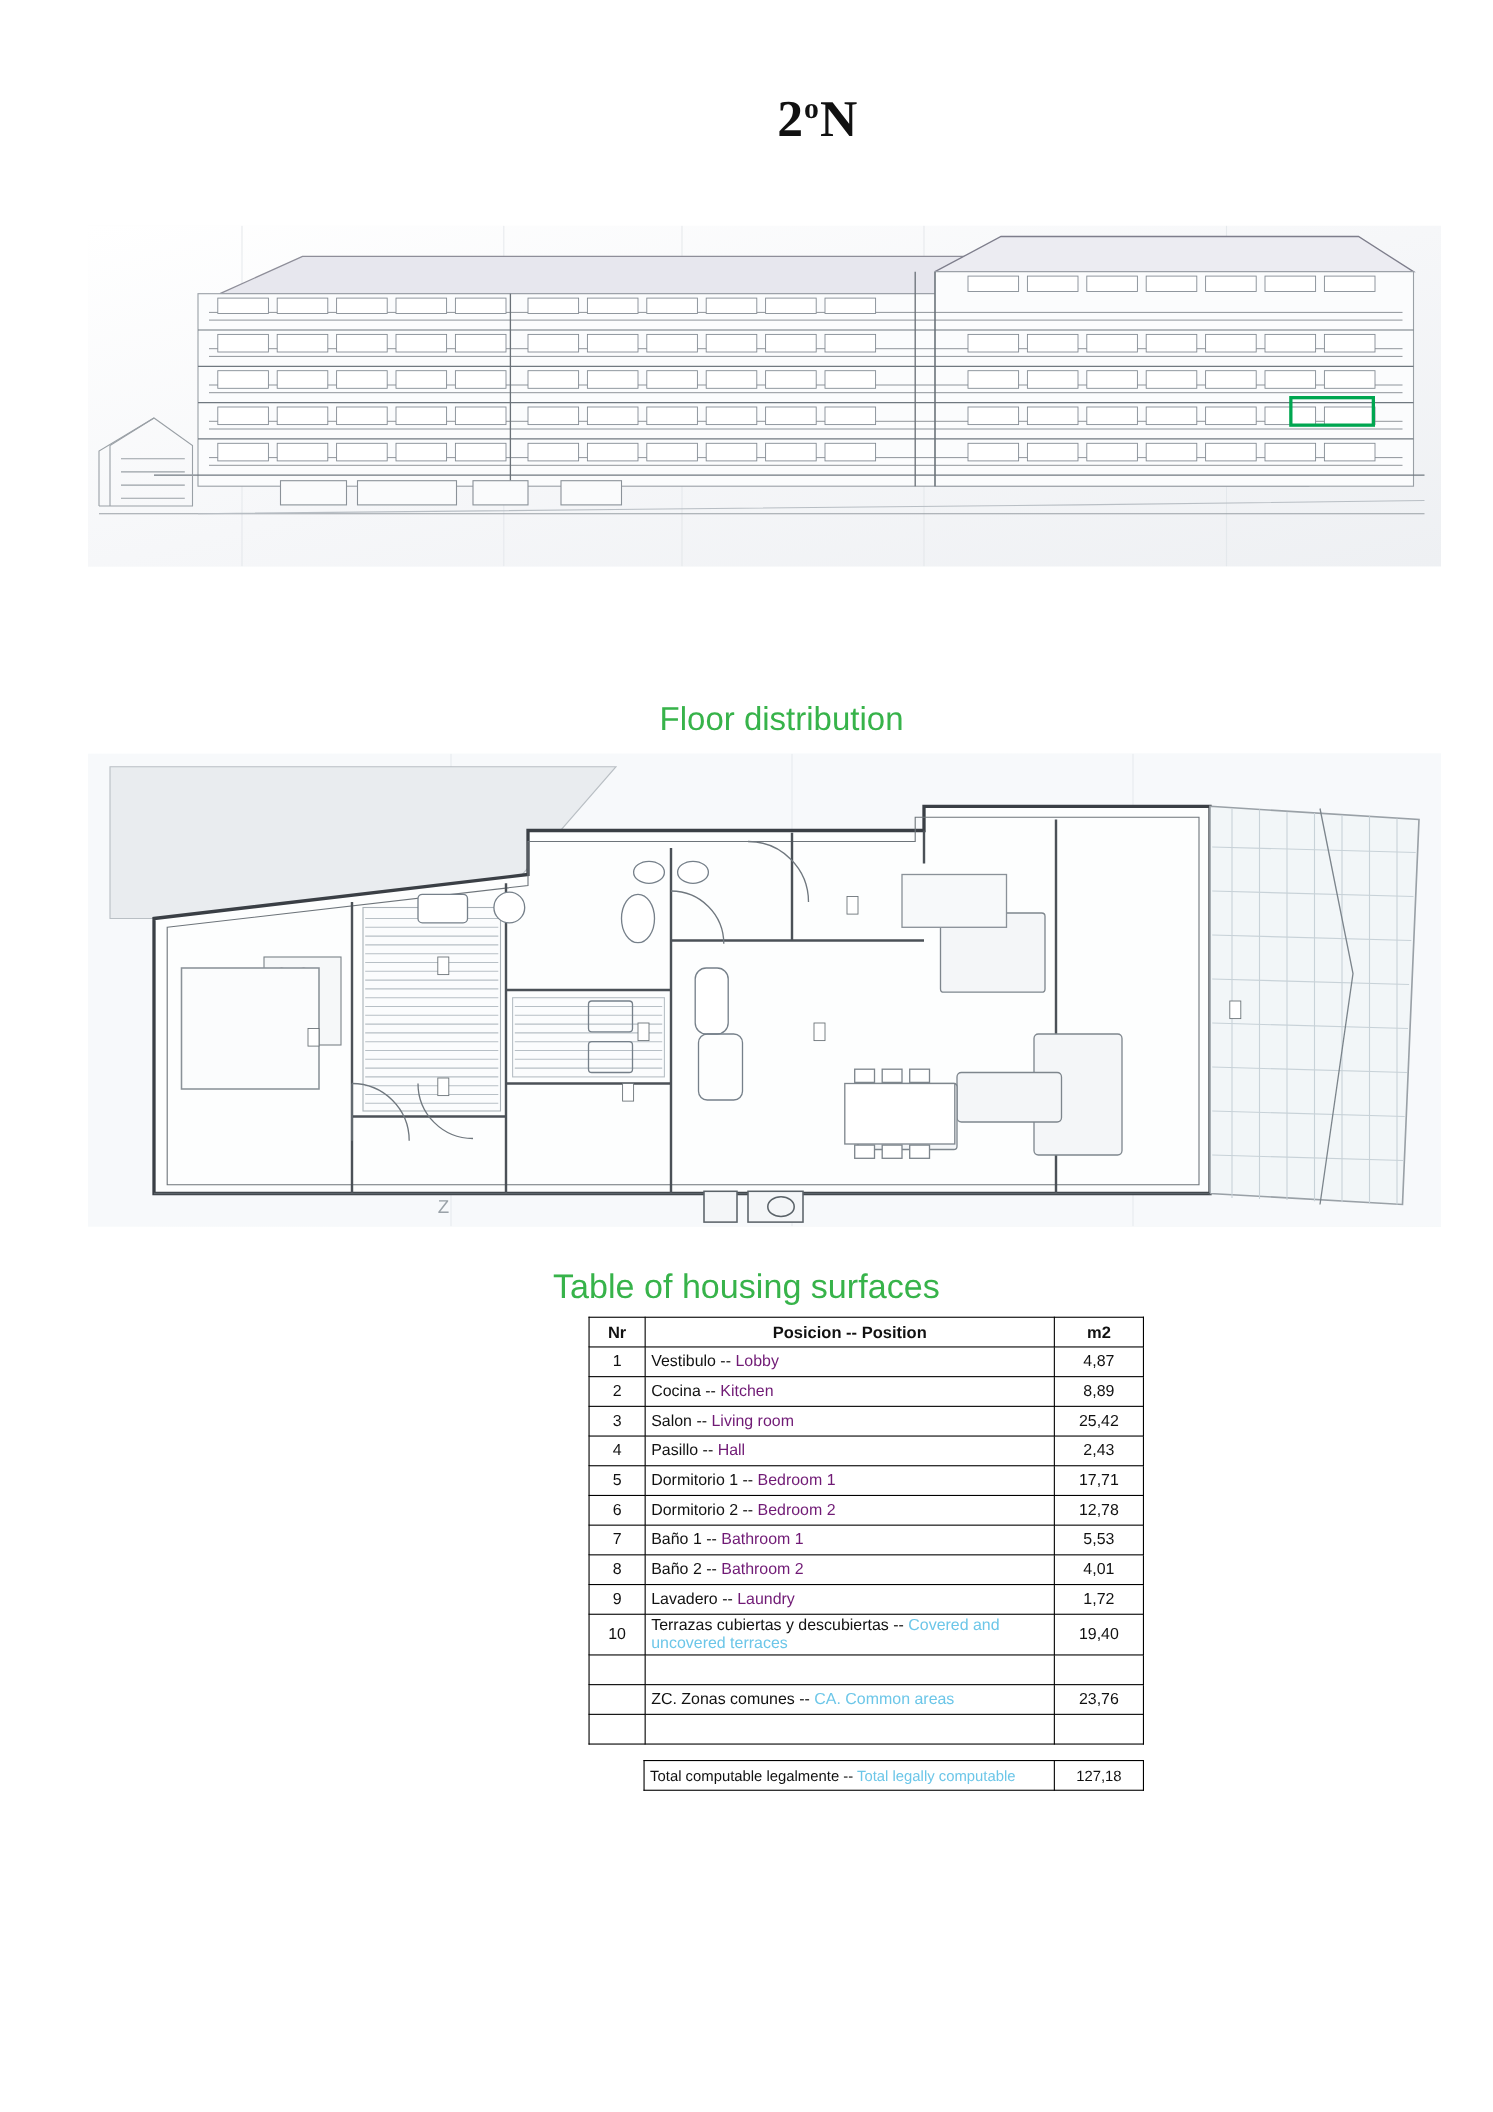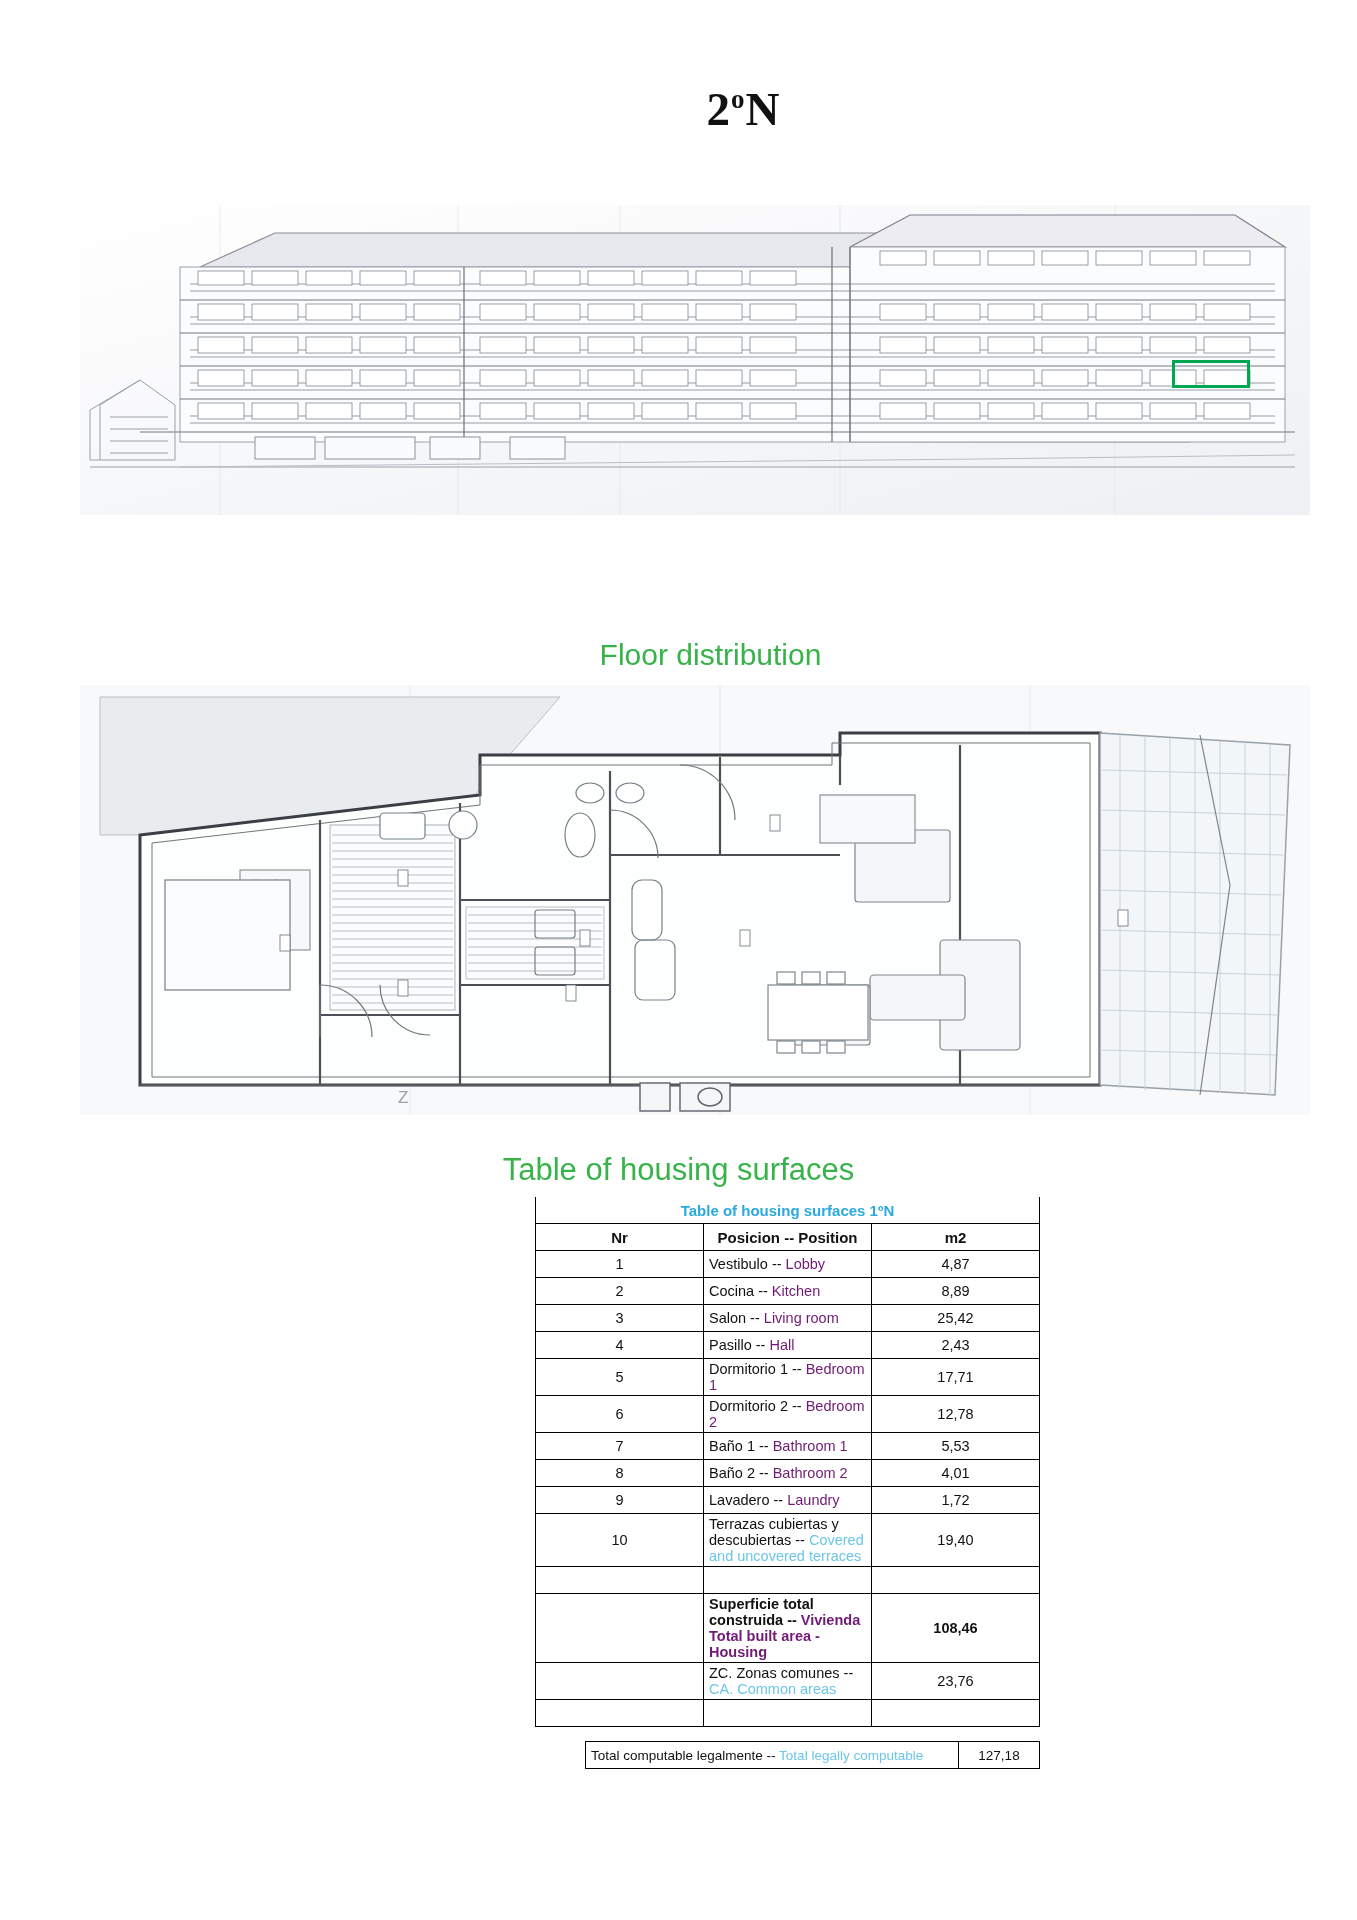--- a/index.html
+++ b/index.html
@@ -493,23 +493,20 @@
       <text x="318" y="418" font-family="Liberation Sans, sans-serif" font-size="17" fill="#9aa2a8">Z</text>
     </svg>
   </div>
 
   <div class="section-heading" id="table-heading">Table of housing surfaces</div>
 
   <div class="table-wrap">
     <table class="surfaces">
       <tbody>
         <tr>
-          <td colspan="3" class="hdr-en">Table of housing surfaces 1ºN</td>
-        </tr>
-        <tr>
           <td class="col-head c-nr">Nr</td>
           <td class="col-head c-pos">Posicion -- Position</td>
           <td class="col-head c-m2">m2</td>
         </tr>
 
         <tr>
           <td class="c-nr">1</td>
           <td class="c-pos"><span>Vestibulo -- </span><span class="en">Lobby</span></td>
           <td class="c-m2">4,87</td>
         </tr>
@@ -558,25 +555,20 @@
           <td class="c-pos"><span>Terrazas cubiertas y descubiertas -- </span><span class="en-lt">Covered and uncovered terraces</span></td>
           <td class="c-m2">19,40</td>
         </tr>
 
         <tr class="spacer">
           <td class="blank-cell"></td>
             <td class="blank-cell"></td>
             <td class="blank-cell"></td>
         </tr>
 
-        <tr>
-          <td class="c-nr"></td>
-          <td class="c-pos bold"><span>Superficie total construida -- </span><span class="en">Vivienda Total built area - Housing</span></td>
-          <td class="c-m2 bold">108,46</td>
-        </tr>
         <tr>
           <td class="c-nr"></td>
           <td class="c-pos"><span>ZC. Zonas comunes  -- </span><span class="en-lt">CA. Common areas</span></td>
           <td class="c-m2">23,76</td>
         </tr>
 
         <tr class="spacer">
           <td class="blank-cell"></td>
             <td class="blank-cell"></td>
             <td class="blank-cell"></td>

